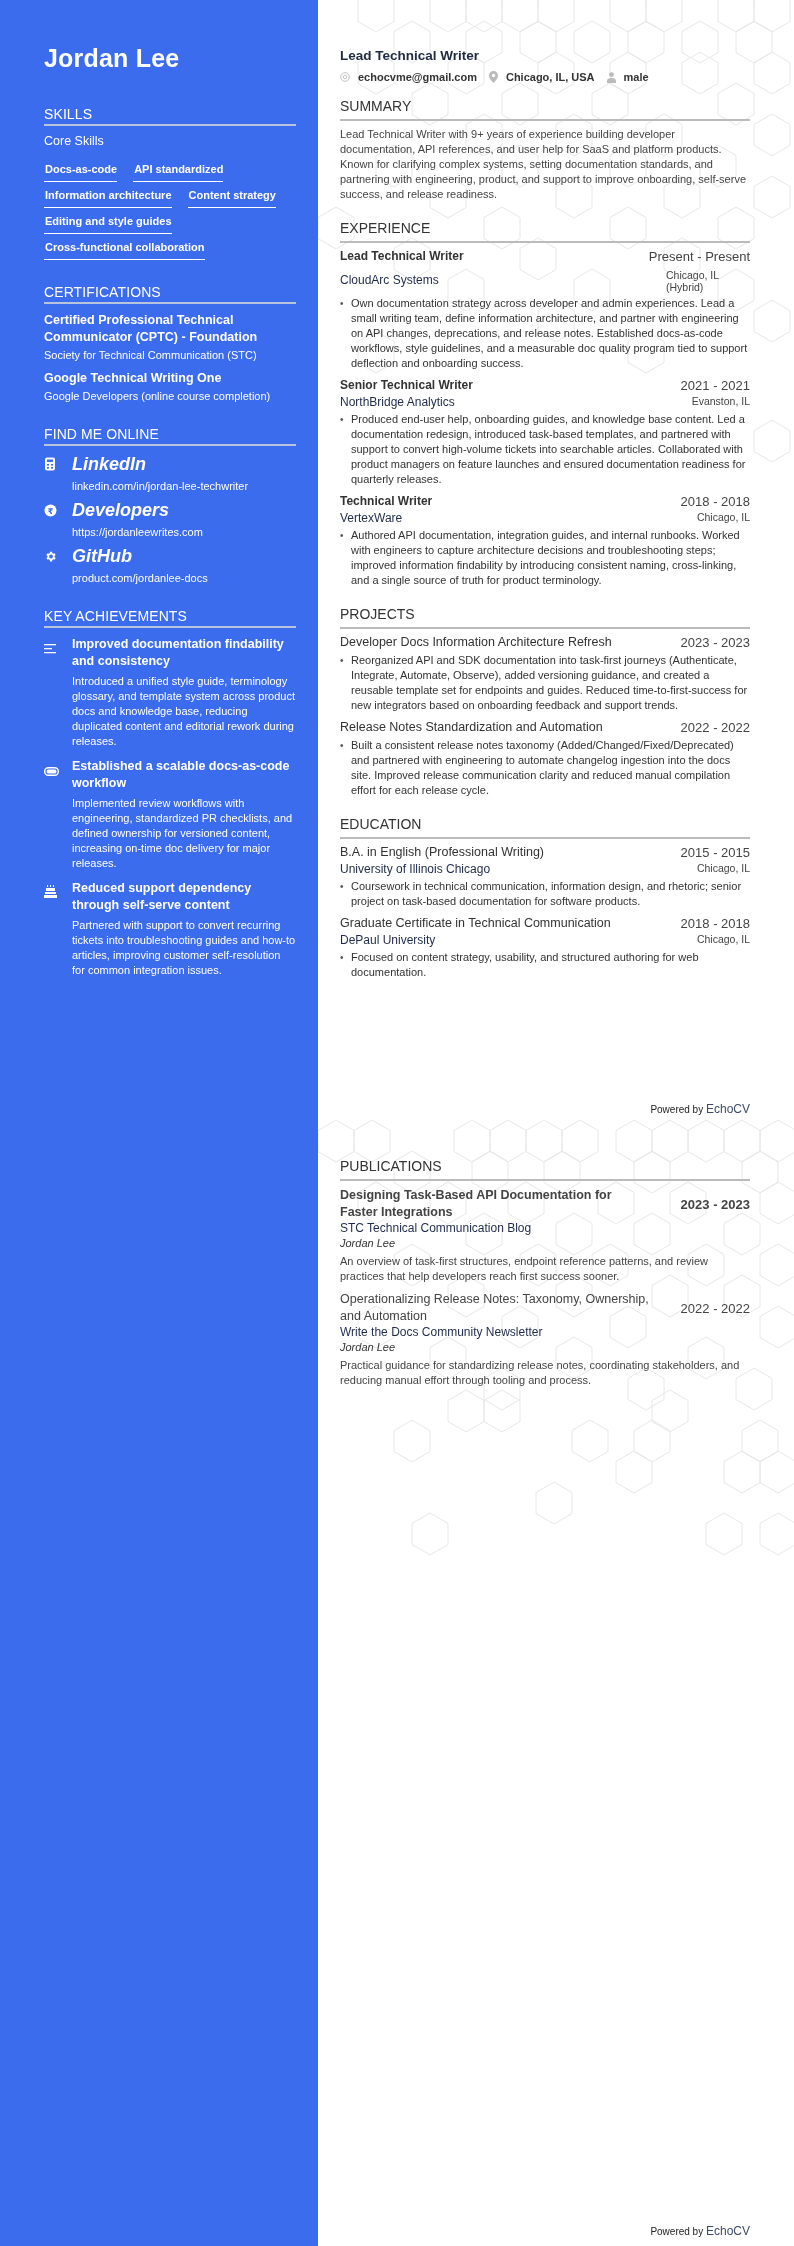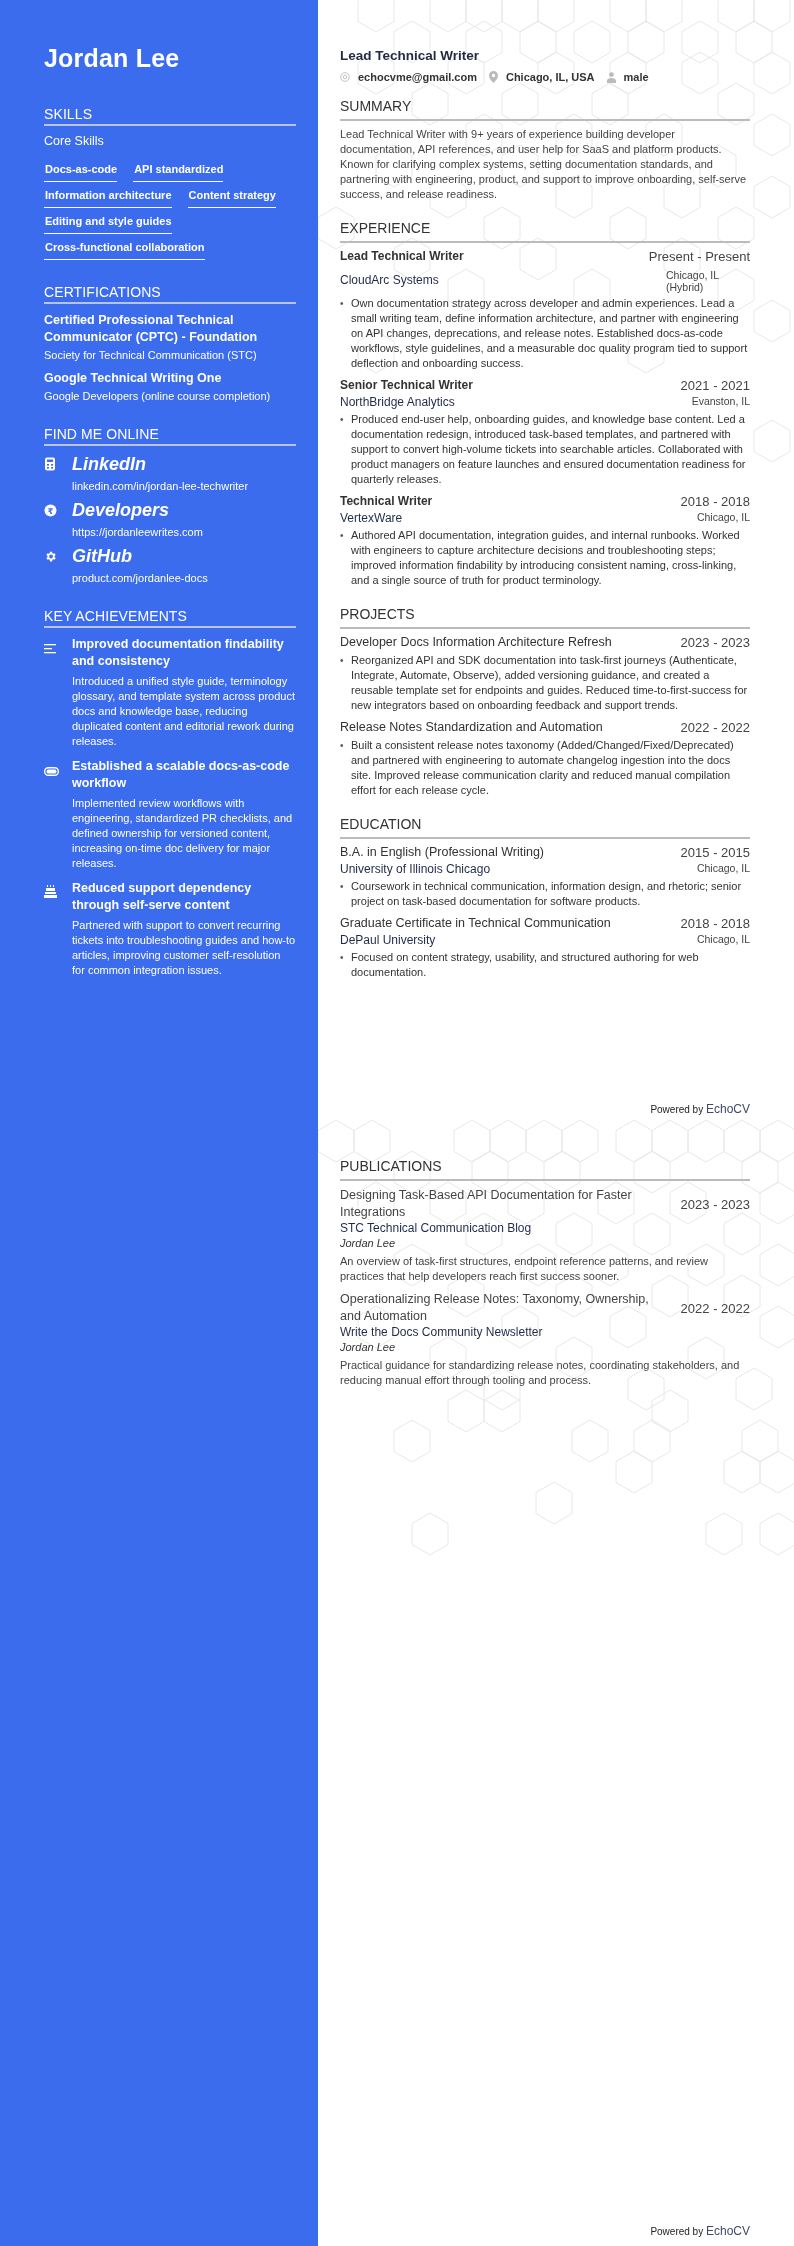--- a/index.html
+++ b/index.html
@@ -438,21 +438,21 @@
 </main>
 
 <div class="powered" style="top:1102px;">
   <span>Powered by</span>
   <span class="brand">EchoCV</span>
 </div>
 
 <section class="page2">
   <div class="sec-title">PUBLICATIONS</div>
   <div class="entry">
-    <div class="row" style="align-items:center;">
+    <div class="row" style="align-items:center;font-weight:bold;">
       <span class="pub-title" style="width:300px;">Designing Task-Based API Documentation for Faster Integrations</span>
       <span class="exp-dates">2023 - 2023</span>
     </div>
     <div class="pub-venue">STC Technical Communication Blog</div>
     <div class="pub-author">Jordan Lee</div>
     <p class="pub-desc">An overview of task-first structures, endpoint reference patterns, and review practices that help developers reach first success sooner.</p>
   </div>
   <div class="entry">
     <div class="row" style="align-items:center;">
       <span class="pub-title" style="width:320px;">Operationalizing Release Notes: Taxonomy, Ownership, and Automation</span>

